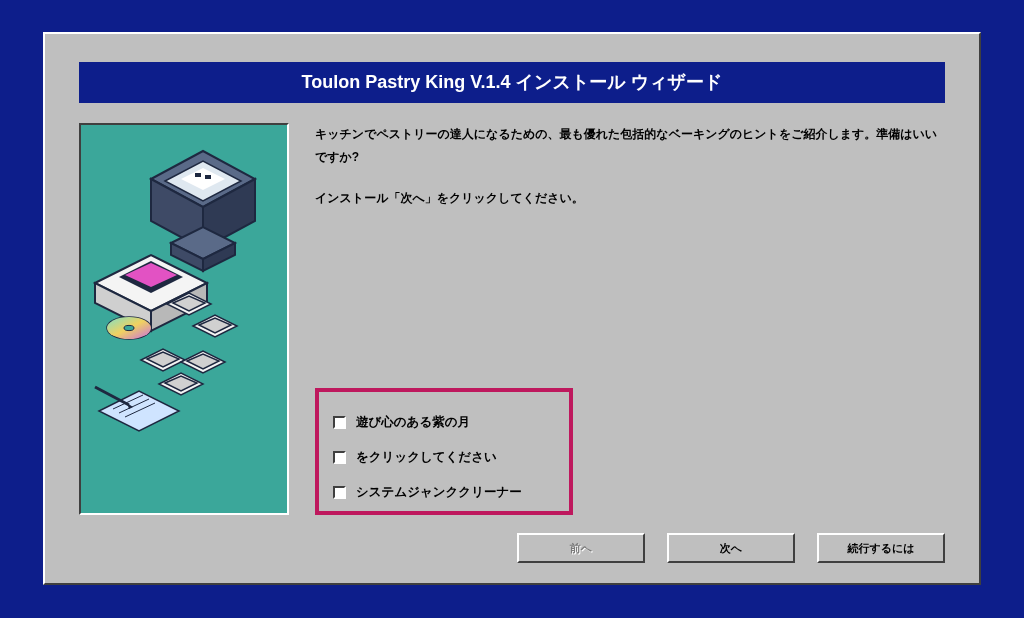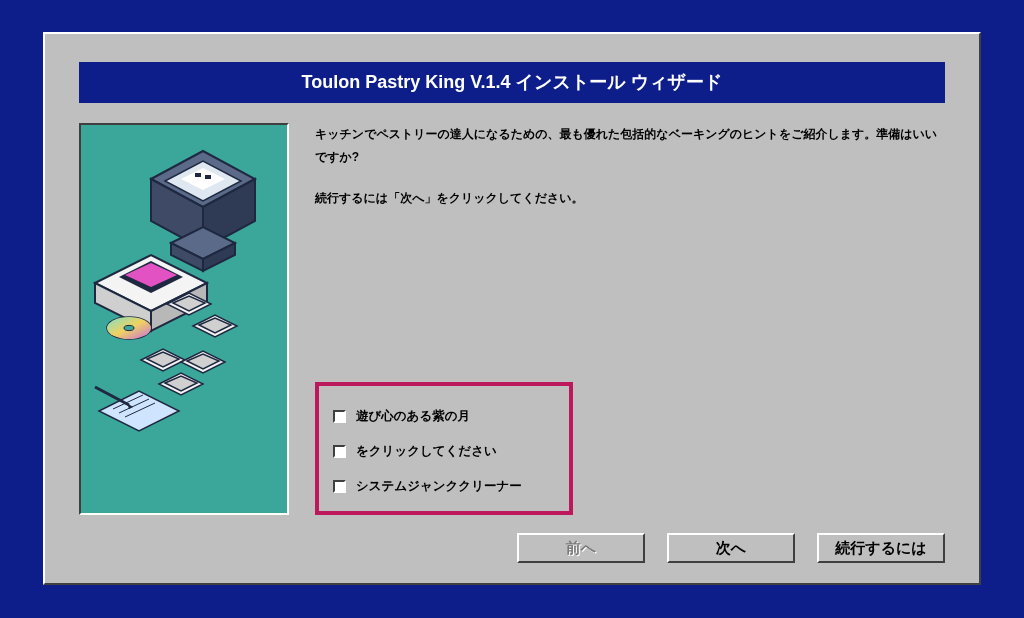--- a/index.html
+++ b/index.html
@@ -83,21 +83,21 @@
     bottom: 0;
     width: 222px;
     border: 4px solid #be185d;
     padding: 14px 14px 10px 14px;
   }
   .opt-row {
     display: flex;
     align-items: center;
     margin: 8px 0 18px 0;
   }
-  .opt-row:last-child { margin-bottom: 6px; }
+  .opt-row:last-child { margin-bottom: 0; }
   .chk {
     width: 13px;
     height: 13px;
     background: #ffffff;
     border-top: 2px solid #3f3f3f;
     border-left: 2px solid #3f3f3f;
     border-right: 2px solid #ffffff;
     border-bottom: 2px solid #ffffff;
     box-sizing: border-box;
     margin-right: 10px;
@@ -117,21 +117,21 @@
   }
   .btn {
     width: 128px;
     height: 30px;
     background: #bfbfbf;
     border-top: 2px solid #ffffff;
     border-left: 2px solid #ffffff;
     border-right: 2px solid #3f3f3f;
     border-bottom: 2px solid #3f3f3f;
     box-sizing: border-box;
-    font-size: 15px;
+    font-size: 11px;
     font-weight: bold;
     text-align: center;
     line-height: 26px;
     color: #000;
     cursor: pointer;
   }
   .btn.disabled {
     color: #7a7a7a;
     text-shadow: 1px 1px 0 #ffffff;
     cursor: default;
@@ -217,21 +217,21 @@
 
             <line x1="-4" y1="-4" x2="30" y2="14" stroke="#1e2840" stroke-width="3"></line>
             <polygon points="28,12 34,16 30,18" fill="#1e2840"></polygon>
           </g>
         </svg>
       </div>
 
       <div class="main-col">
         <div class="intro-text">
           <p>キッチンでペストリーの達人になるための、最も優れた包括的なベーキングのヒントをご紹介します。準備はいいですか?</p>
-          <p>続行するには「次へ」をクリックしてください。</p>
+          <p>インストール「次へ」をクリックしてください。</p>
         </div>
 
         <div class="options-box">
           <div class="opt-row">
             <span class="chk"></span>
             <span class="opt-label">遊び心のある紫の月</span>
           </div>
           <div class="opt-row">
             <span class="chk"></span>
             <span class="opt-label">をクリックしてください</span>

